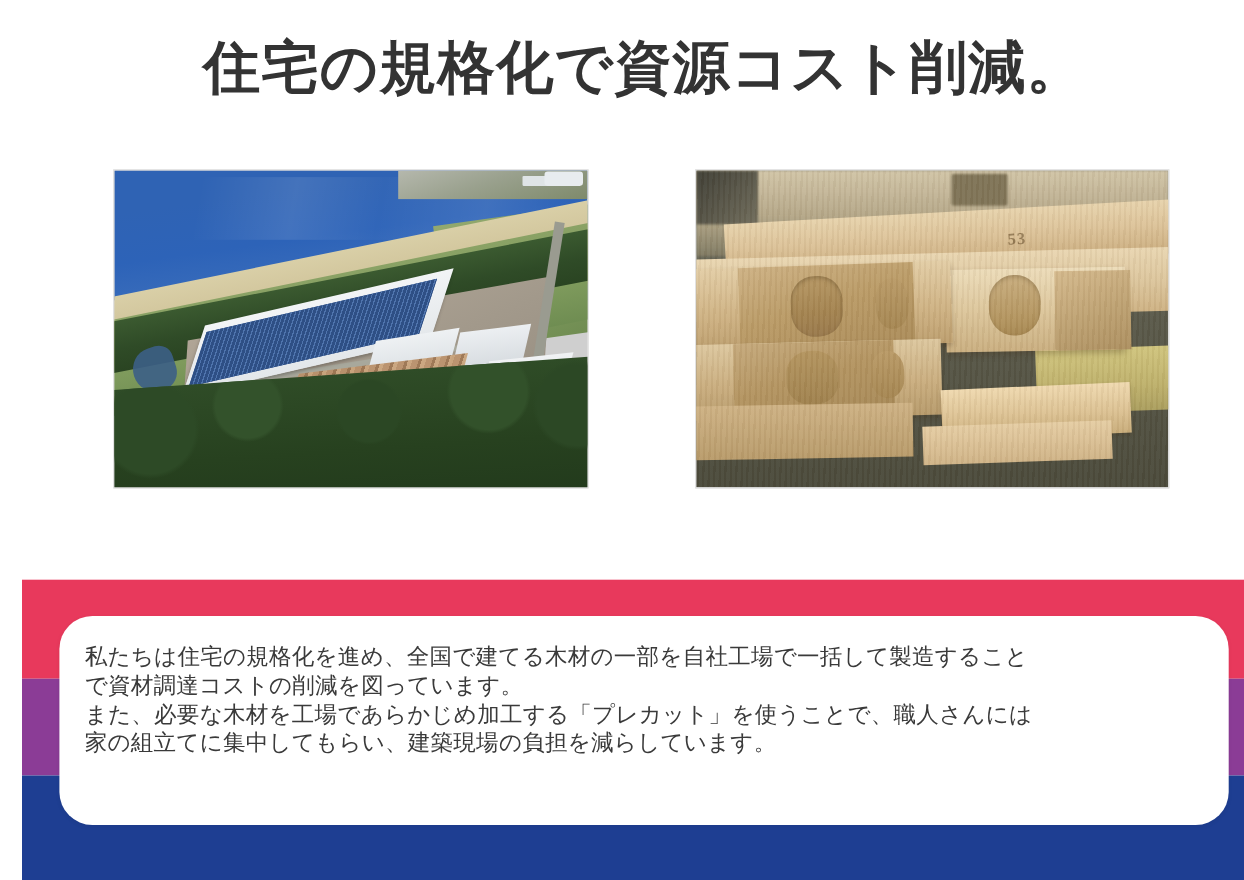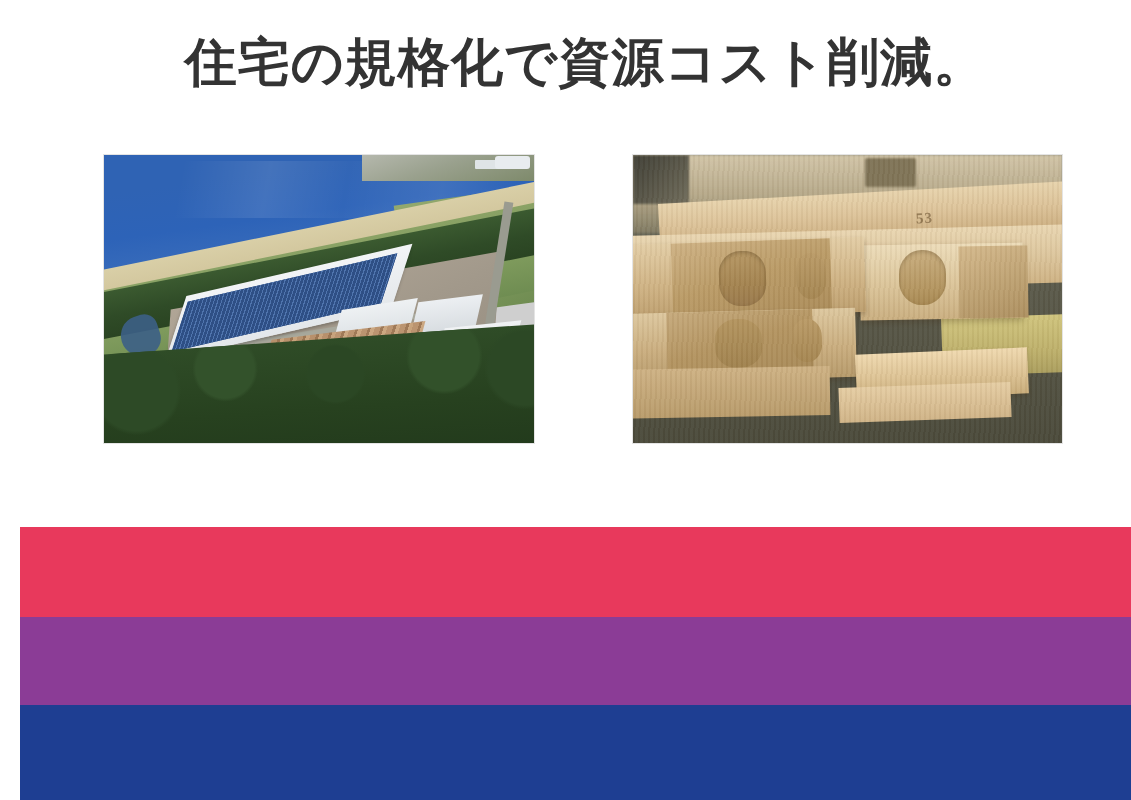--- a/index.html
+++ b/index.html
@@ -398,14 +398,20 @@
       <div class="ph-layer plank-fore2"></div>
       <div class="ph-layer mark-53">53</div>
       <div class="ph-layer grain"></div>
     </div>
   </div>
 
   <div class="band band-red" style="background: rgb(232, 57, 92);"></div>
   <div class="band band-purple" style="background: rgb(139, 60, 150);"></div>
   <div class="band band-blue" style="background: rgb(30, 62, 146);"></div>
 
+  <div class="text-card">
+    <div class="card-body">私たちは住宅の規格化を進め、全国で建てる木材の一部を自社工場で一括して製造すること
+で資材調達コストの削減を図っています。
+また、必要な木材を工場であらかじめ加工する「プレカット」を使うことで、職人さんには
+家の組立てに集中してもらい、建築現場の負担を減らしています。</div>
+  </div>
 
 </div>
 
 </body></html>

